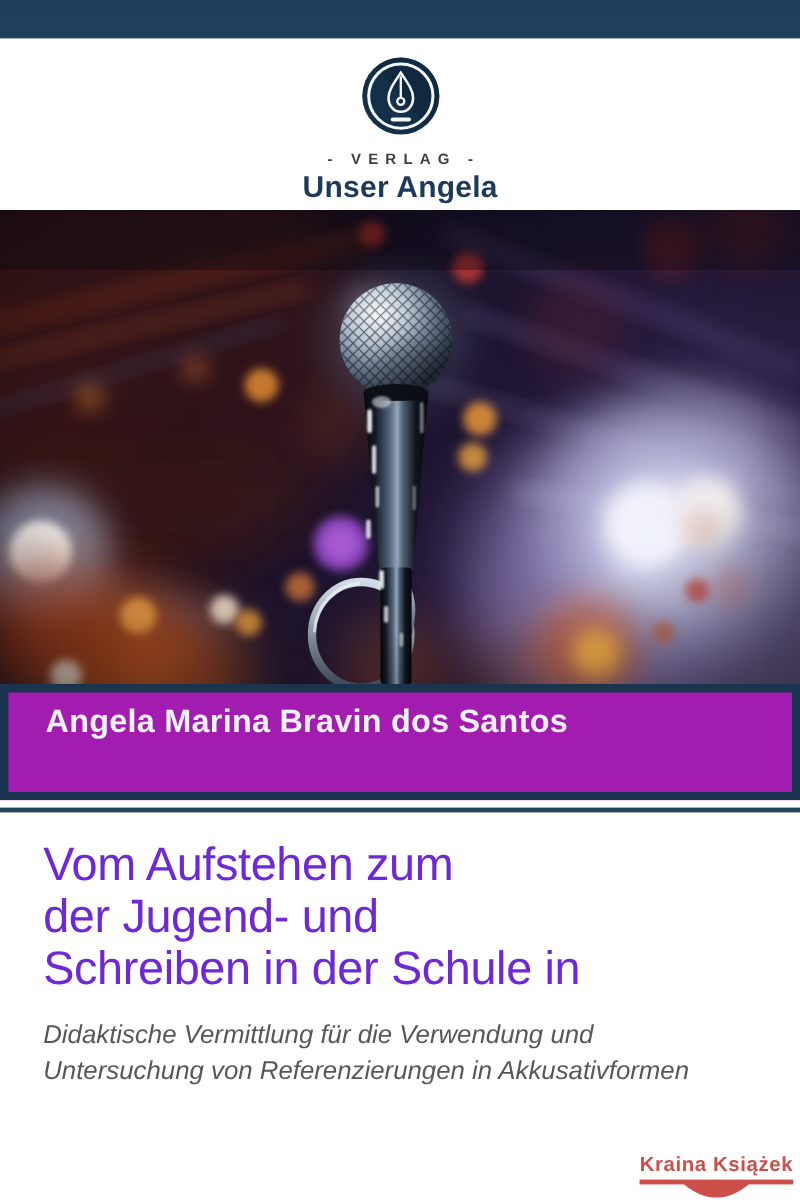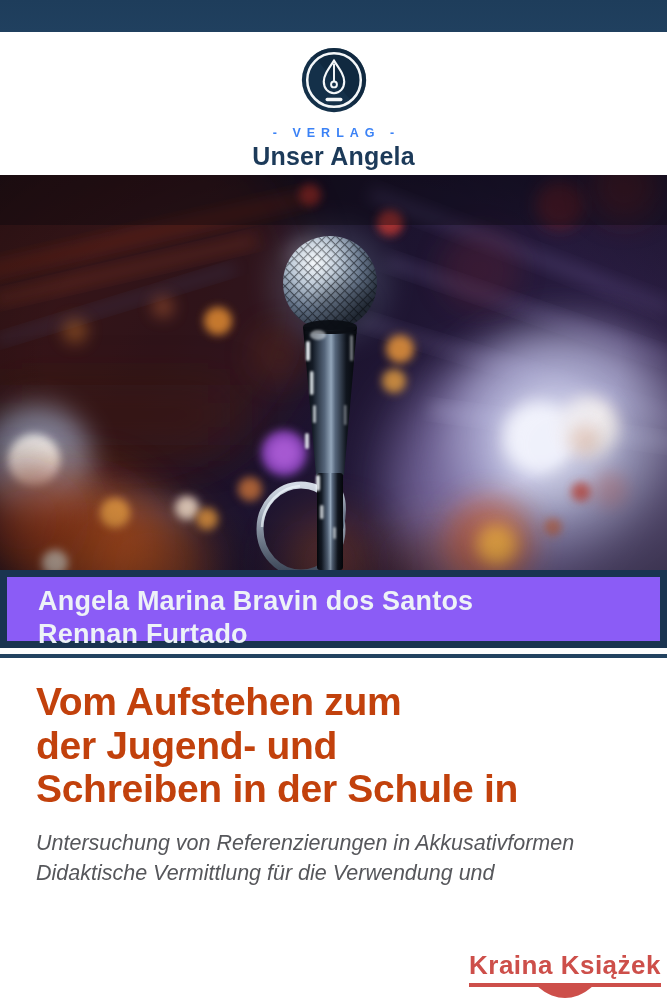--- a/index.html
+++ b/index.html
@@ -26,39 +26,39 @@
     align-items: center;
     padding-top: 13px;
     box-sizing: border-box;
   }
   .logo-mark { display: block; }
   .verlag-label {
     margin-top: 7px;
     font-size: 12.5px;
     font-weight: bold;
     letter-spacing: 6px;
-    color: #3b82f6;
+    color: #404040;
     text-indent: 6px; 
   }
   .publisher-name {
     margin-top: 2px;
     font-size: 25px;
     font-weight: bold;
     color: #1c3a59;
     letter-spacing: 0.2px;
   }
 
   
   .cover-photo { height: 395px; position: relative; }
   .cover-photo svg { display: block; }
 
   
   .author-band {
-    height: 78px;
-    background: #8b5cf6;
+    height: 97px;
+    background: #a21caf;
     box-shadow: inset 0 0 0 7px #1a3450;
     box-sizing: border-box;
     padding: 15px 0 0 38px;
   }
   .author-name {
     color: #edf2f7;
     font-size: 27px;
     font-weight: bold;
     line-height: 33px;
     letter-spacing: 0.2px;
@@ -66,23 +66,23 @@
   }
 
   
   .gap-white { height: 6px; background: #fdfdfd; }
   .rule-navy { height: 4px; background: #21425f; }
 
   
   .title-section { padding: 22px 20px 0 36px; }
   .title-line {
     font-size: 39px;
-    font-weight: bold;
+    font-weight: normal;
     line-height: 43.5px;
-    color: #c2410c;
+    color: #6d28d9;
     letter-spacing: -0.3px;
     white-space: nowrap;
   }
   .subtitle { margin-top: 17px; }
   .subtitle-line {
     font-style: italic;
     font-size: 21.5px;
     line-height: 30px;
     color: #56575b;
     white-space: nowrap;
@@ -90,21 +90,21 @@
 
   
   .watermark {
     position: absolute;
     right: 6px;
     bottom: 0;
     text-align: center;
   }
   .watermark-text {
     color: #cd4f4a;
-    font-size: 26px;
+    font-size: 17px;
     font-weight: bold;
     letter-spacing: 0.5px;
     white-space: nowrap;
   }
   .watermark-bar {
     height: 4px;
     background: #cd4f4a;
     margin-top: 2px;
   }
   .watermark-book { display: block; margin: -1px auto 0 auto; }
@@ -281,35 +281,34 @@
         </g>
       </g>
 
       <rect width="667" height="395" fill="url(#vign)"></rect>
       <rect width="667" height="50" fill="#05050c" opacity="0.35"></rect>
     </svg>
   </div>
 
   <div class="author-band">
     <div class="author-name">Angela Marina Bravin dos Santos</div>
-    <div class="author-name">Rennan Furtado</div>
   </div>
 
   <div class="gap-white"></div>
   <div class="rule-navy"></div>
 
   <div class="title-section">
     <div>
       <div class="title-line">Vom Aufstehen zum</div>
       <div class="title-line">der Jugend- und</div>
       <div class="title-line">Schreiben in der Schule in</div>
     </div>
     <div class="subtitle">
+      <div class="subtitle-line">Didaktische Vermittlung für die Verwendung und</div>
       <div class="subtitle-line">Untersuchung von Referenzierungen in Akkusativformen</div>
-      <div class="subtitle-line">Didaktische Vermittlung für die Verwendung und</div>
     </div>
   </div>
 
   <div class="watermark">
     <div class="watermark-text">Kraina Książek</div>
     <div class="watermark-bar"></div>
     <svg class="watermark-book" width="84" height="14" viewBox="0 0 84 14">
       <path d="M14 0 C24 9 34 12 42 12 C50 12 60 9 70 0 Z" fill="#cd4f4a"></path>
     </svg>
   </div>

